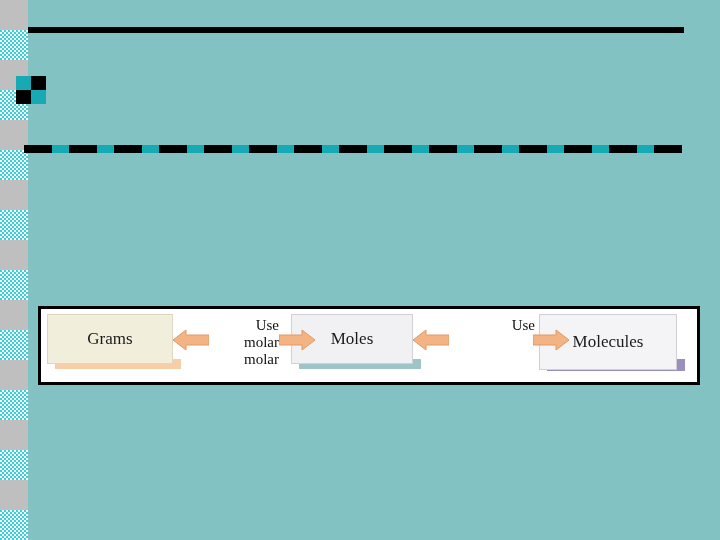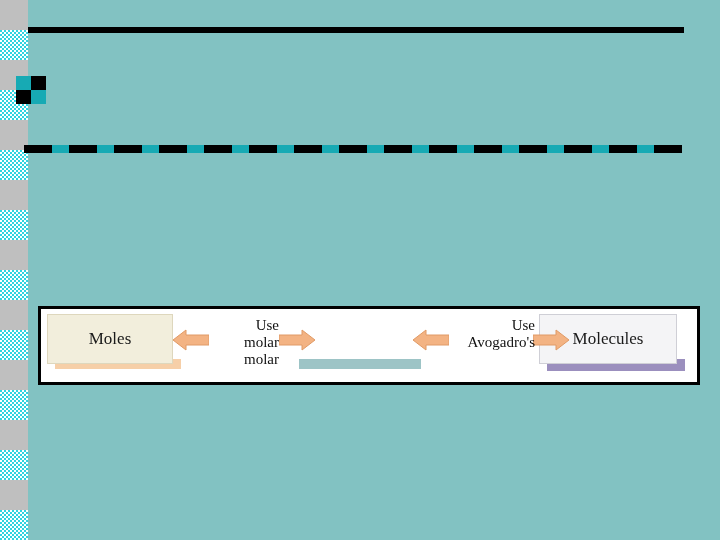--- a/index.html
+++ b/index.html
@@ -151,21 +151,21 @@
     width: 122px;
     height: 10px;
     background: #9dc4c6;
   }
 
   
   #box-molecules {
     left: 498px;
     top: 5px;
     width: 138px;
-    height: 50px;
+    height: 56px;
     background: #f4f4f6;
     border: 1px solid #cfcfd6;
     z-index: 2;
   }
   #shadow-molecules {
     left: 506px;
     top: 50px;
     width: 138px;
     height: 12px;
     background: #9b8fbe;
@@ -256,23 +256,26 @@
     </div>
 
   <div id="diagram-frame">
     <div id="diagram-inner">
 
       <div id="shadow-grams" class="node-shadow"></div>
       <div id="shadow-moles" class="node-shadow"></div>
       <div id="shadow-molecules" class="node-shadow"></div>
 
       <div id="box-grams" class="node-box">
+        <span>Grams</span>
+      </div>
+
+      <div id="box-moles" class="node-box">
         <span>Moles</span>
       </div>
-
 
       <div id="box-molecules" class="node-box">
         <span>Molecules</span>
       </div>
 
       <div id="arrow-left-1" class="block-arrow">
         <svg width="36" height="22" viewBox="0 0 36 22">
           <polygon points="0,11 13,1 13,6 36,6 36,16 13,16 13,21" fill="#f3b383" stroke="#e09a66" stroke-width="1"></polygon>
         </svg>
       </div>
@@ -294,19 +297,18 @@
       </div>
 
       <div id="label-molar" class="arrow-label">
         <div>Use</div>
         <div>molar</div>
         <div>molar</div>
       </div>
 
       <div id="label-avogadro" class="arrow-label">
         <div>Use</div>
-        <div>Avogadro's</div>
       </div>
 
     </div>
   </div>
 
 </div>
 
 </body></html>

